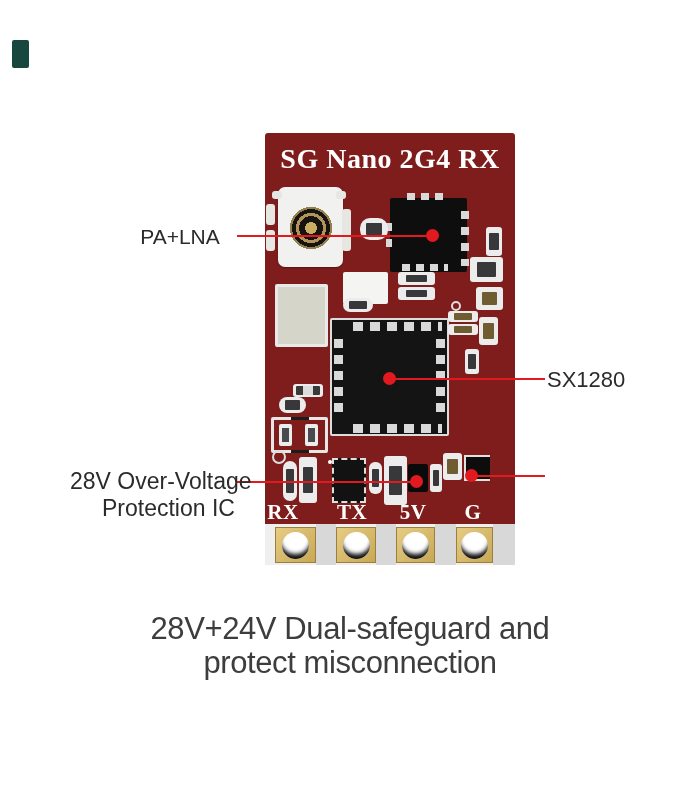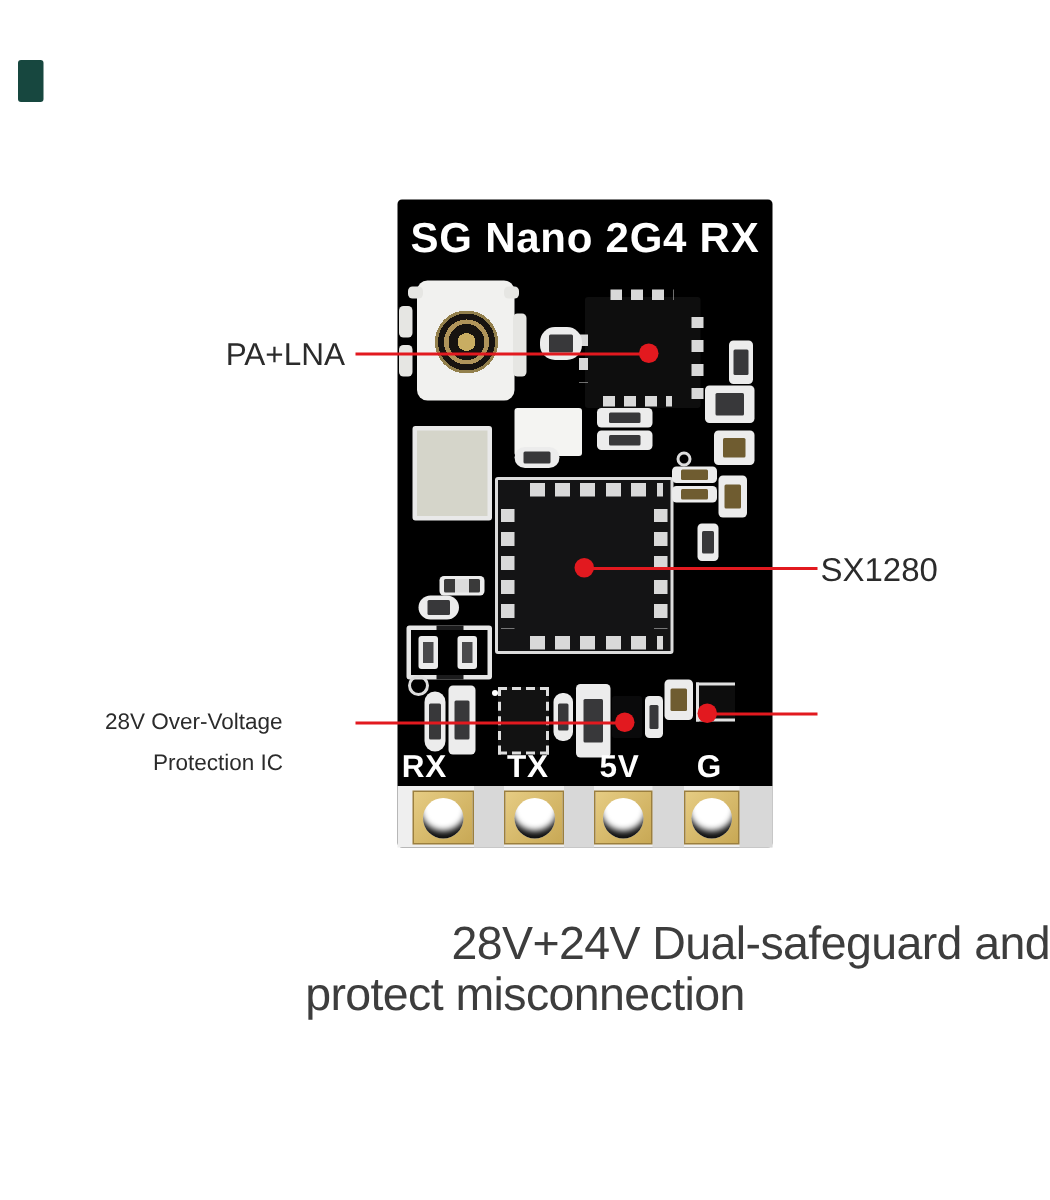--- a/index.html
+++ b/index.html
@@ -4,21 +4,21 @@
 <style>
   html,body{margin:0;padding:0;}
   .stage{position:relative;width:700px;height:800px;background:#ffffff;overflow:hidden;
          font-family:"Liberation Sans", sans-serif;}
   .abs{position:absolute;}
 
   
   .corner-mark{left:12px;top:40px;width:17px;height:28px;background:#17473f;border-radius:2px;}
 
   
-  .board{left:265px;top:133px;width:250px;height:432px;background:#000000;border-radius:3px;}
+  .board{left:265px;top:133px;width:250px;height:432px;background:#7f1d1d;border-radius:3px;font-family:Liberation Serif, serif;}
   .board-title{left:0;top:10px;width:100%;text-align:center;color:#ffffff;
                font-size:28px;font-weight:bold;letter-spacing:.5px;}
 
   
   .cmp{position:absolute;background:#ececec;border-radius:3px;display:flex;
        align-items:center;justify-content:center;}
   .cmp .core{display:block;width:58%;height:58%;background:#38383a;border-radius:1px;}
   .cmp .core.brown{background:#6f5c30;}
   .cmp .core.res{width:80%;height:62%;
        background:linear-gradient(90deg,#3a3a3a 0 30%,#dcdcdc 30% 70%,#3a3a3a 70%);}
@@ -65,23 +65,23 @@
   .gold-pad{position:absolute;top:3px;height:36px;box-sizing:border-box;
             background:linear-gradient(135deg,#e6cc83,#c8a855);border:1px solid #9b7f3e;
             display:flex;align-items:center;justify-content:center;}
   .gold-pad .hole{width:27px;height:27px;border-radius:50%;background:#ffffff;
             box-shadow:inset 0 -7px 4px -2px #111111;}
 
   
   .ann-line{position:absolute;height:2px;background:#e2191f;z-index:5;}
   .ann-dot{position:absolute;width:13px;height:13px;border-radius:50%;background:#e2191f;z-index:6;}
   .ann-label{position:absolute;color:#2b2b2b;z-index:6;white-space:nowrap;}
-  .lbl-pa{left:130px;top:225px;width:100px;text-align:right;font-size:21px;}
+  .lbl-pa{left:130px;top:225px;width:100px;text-align:center;font-size:21px;}
   .lbl-sx{left:547px;top:367px;font-size:22px;}
-  .lbl-ovp{left:70px;top:468px;font-size:15px;line-height:27px;}
+  .lbl-ovp{left:70px;top:468px;font-size:23px;line-height:27px;}
   .lbl-tvs{left:548px;top:464px;font-size:22px;}
 
   
   .caption{left:0;top:612px;width:700px;text-align:center;color:#3d3d3d;
            font-size:31px;line-height:34px;letter-spacing:-0.4px;}
 </style>
 </head>
 <body>
 
 <div class="stage">
@@ -227,17 +227,17 @@
   <div class="ann-dot" style="left:410px;top:475px;"></div>
   <div class="ann-label lbl-ovp">
     <span style="display:block;">28V Over-Voltage</span>
     <span style="display:block;margin-left:32px;">Protection IC</span>
   </div>
 
   <div class="ann-line" style="left:472px;top:475px;width:73px;"></div>
   <div class="ann-dot" style="left:465px;top:469px;"></div>
 
   <div class="abs caption">
-    <span style="display:block;text-align:right;">28V+24V Dual-safeguard and</span>
+    <span style="display:block;">28V+24V Dual-safeguard and</span>
     <span style="display:block;">protect misconnection</span>
   </div>
 
 </div>
 
 </body></html>

